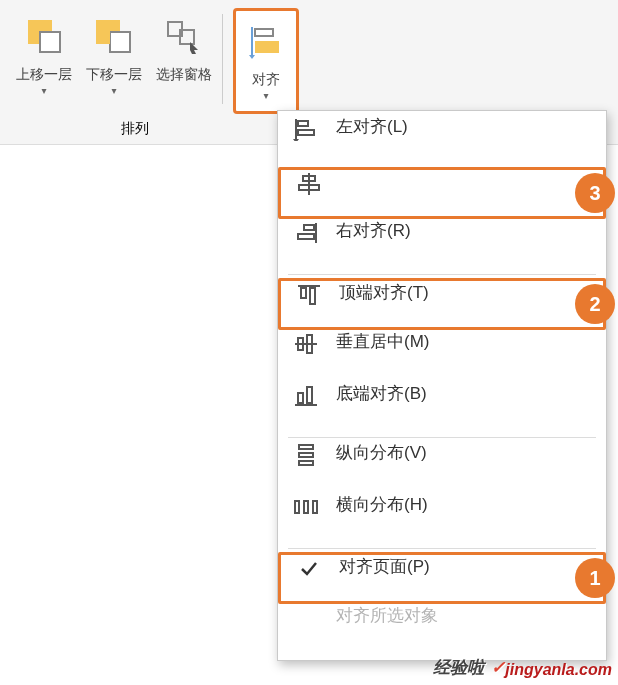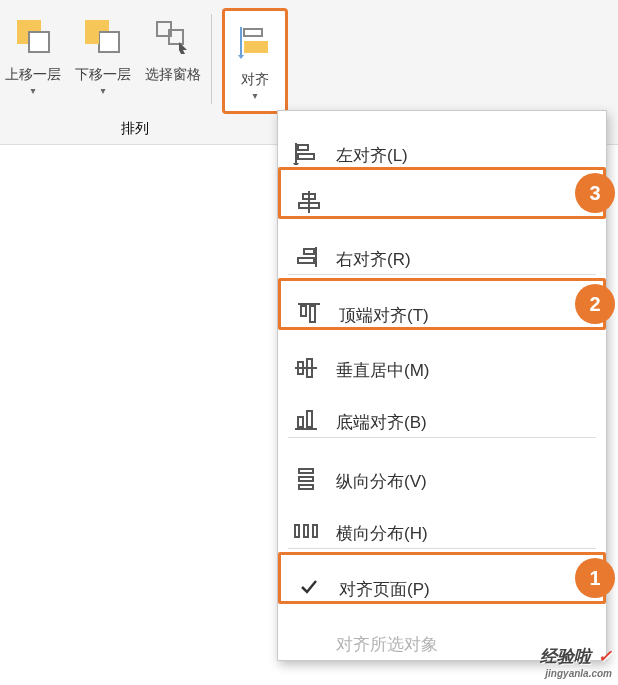--- a/index.html
+++ b/index.html
@@ -9,21 +9,21 @@
       background: #fff;
       width: 618px;
       height: 685px;
       position: relative;
       overflow: hidden;
     }
     .ribbon {
       display: flex;
       align-items: flex-start;
       background: #f5f5f5;
-      padding: 8px 0 4px 1px;
+      padding: 8px 0 4px 12px;
       border-bottom: 1px solid #ddd;
       height: 145px;
       position: relative;
     }
     .ribbon-items {
       display: flex;
       gap: 6px;
     }
     .ribbon-btn {
       display: flex;
@@ -82,21 +82,21 @@
       top: 110px;
       left: 277px;
       width: 330px;
       background: #fff;
       border: 1px solid #c9c9c9;
       box-shadow: 2px 4px 10px rgba(0,0,0,0.25);
       padding: 4px 0;
     }
     .dd-item {
       display: flex;
-      align-items: flex-end;
+      align-items: flex-start;
       height: 52px;
       padding: 0 12px;
       cursor: pointer;
       position: relative;
       color: #333;
     }
     .dd-item.disabled { color: #b3b3b3; cursor: default; }
     .dd-icon {
       width: 32px;
       height: 28px;
@@ -133,26 +133,26 @@
     .watermark {
       position: absolute;
       right: 6px;
       bottom: 6px;
       font-size: 17px;
       font-weight: bold;
       font-style: italic;
       color: #444;
       text-shadow: 1px 1px 0 #fff;
       display: flex;
-      flex-direction: column;
+      flex-direction: row;
       align-items: flex-end;
       margin-top: 23px;
     }
     .watermark .check { color: #d43; font-weight: 900; margin-left: 2px;}
-    .watermark .sub { font-size: 10px; color: #737373; }
+    .watermark .sub { font-size: 16px; color: #b91c1c; }
   </style>
 </head>
 <body>
 
 <div class="ribbon">
   <div class="ribbon-items">
 
     <div class="ribbon-btn">
       <span class="ic">
         <svg width="44" height="40" viewBox="0 0 44 40">

